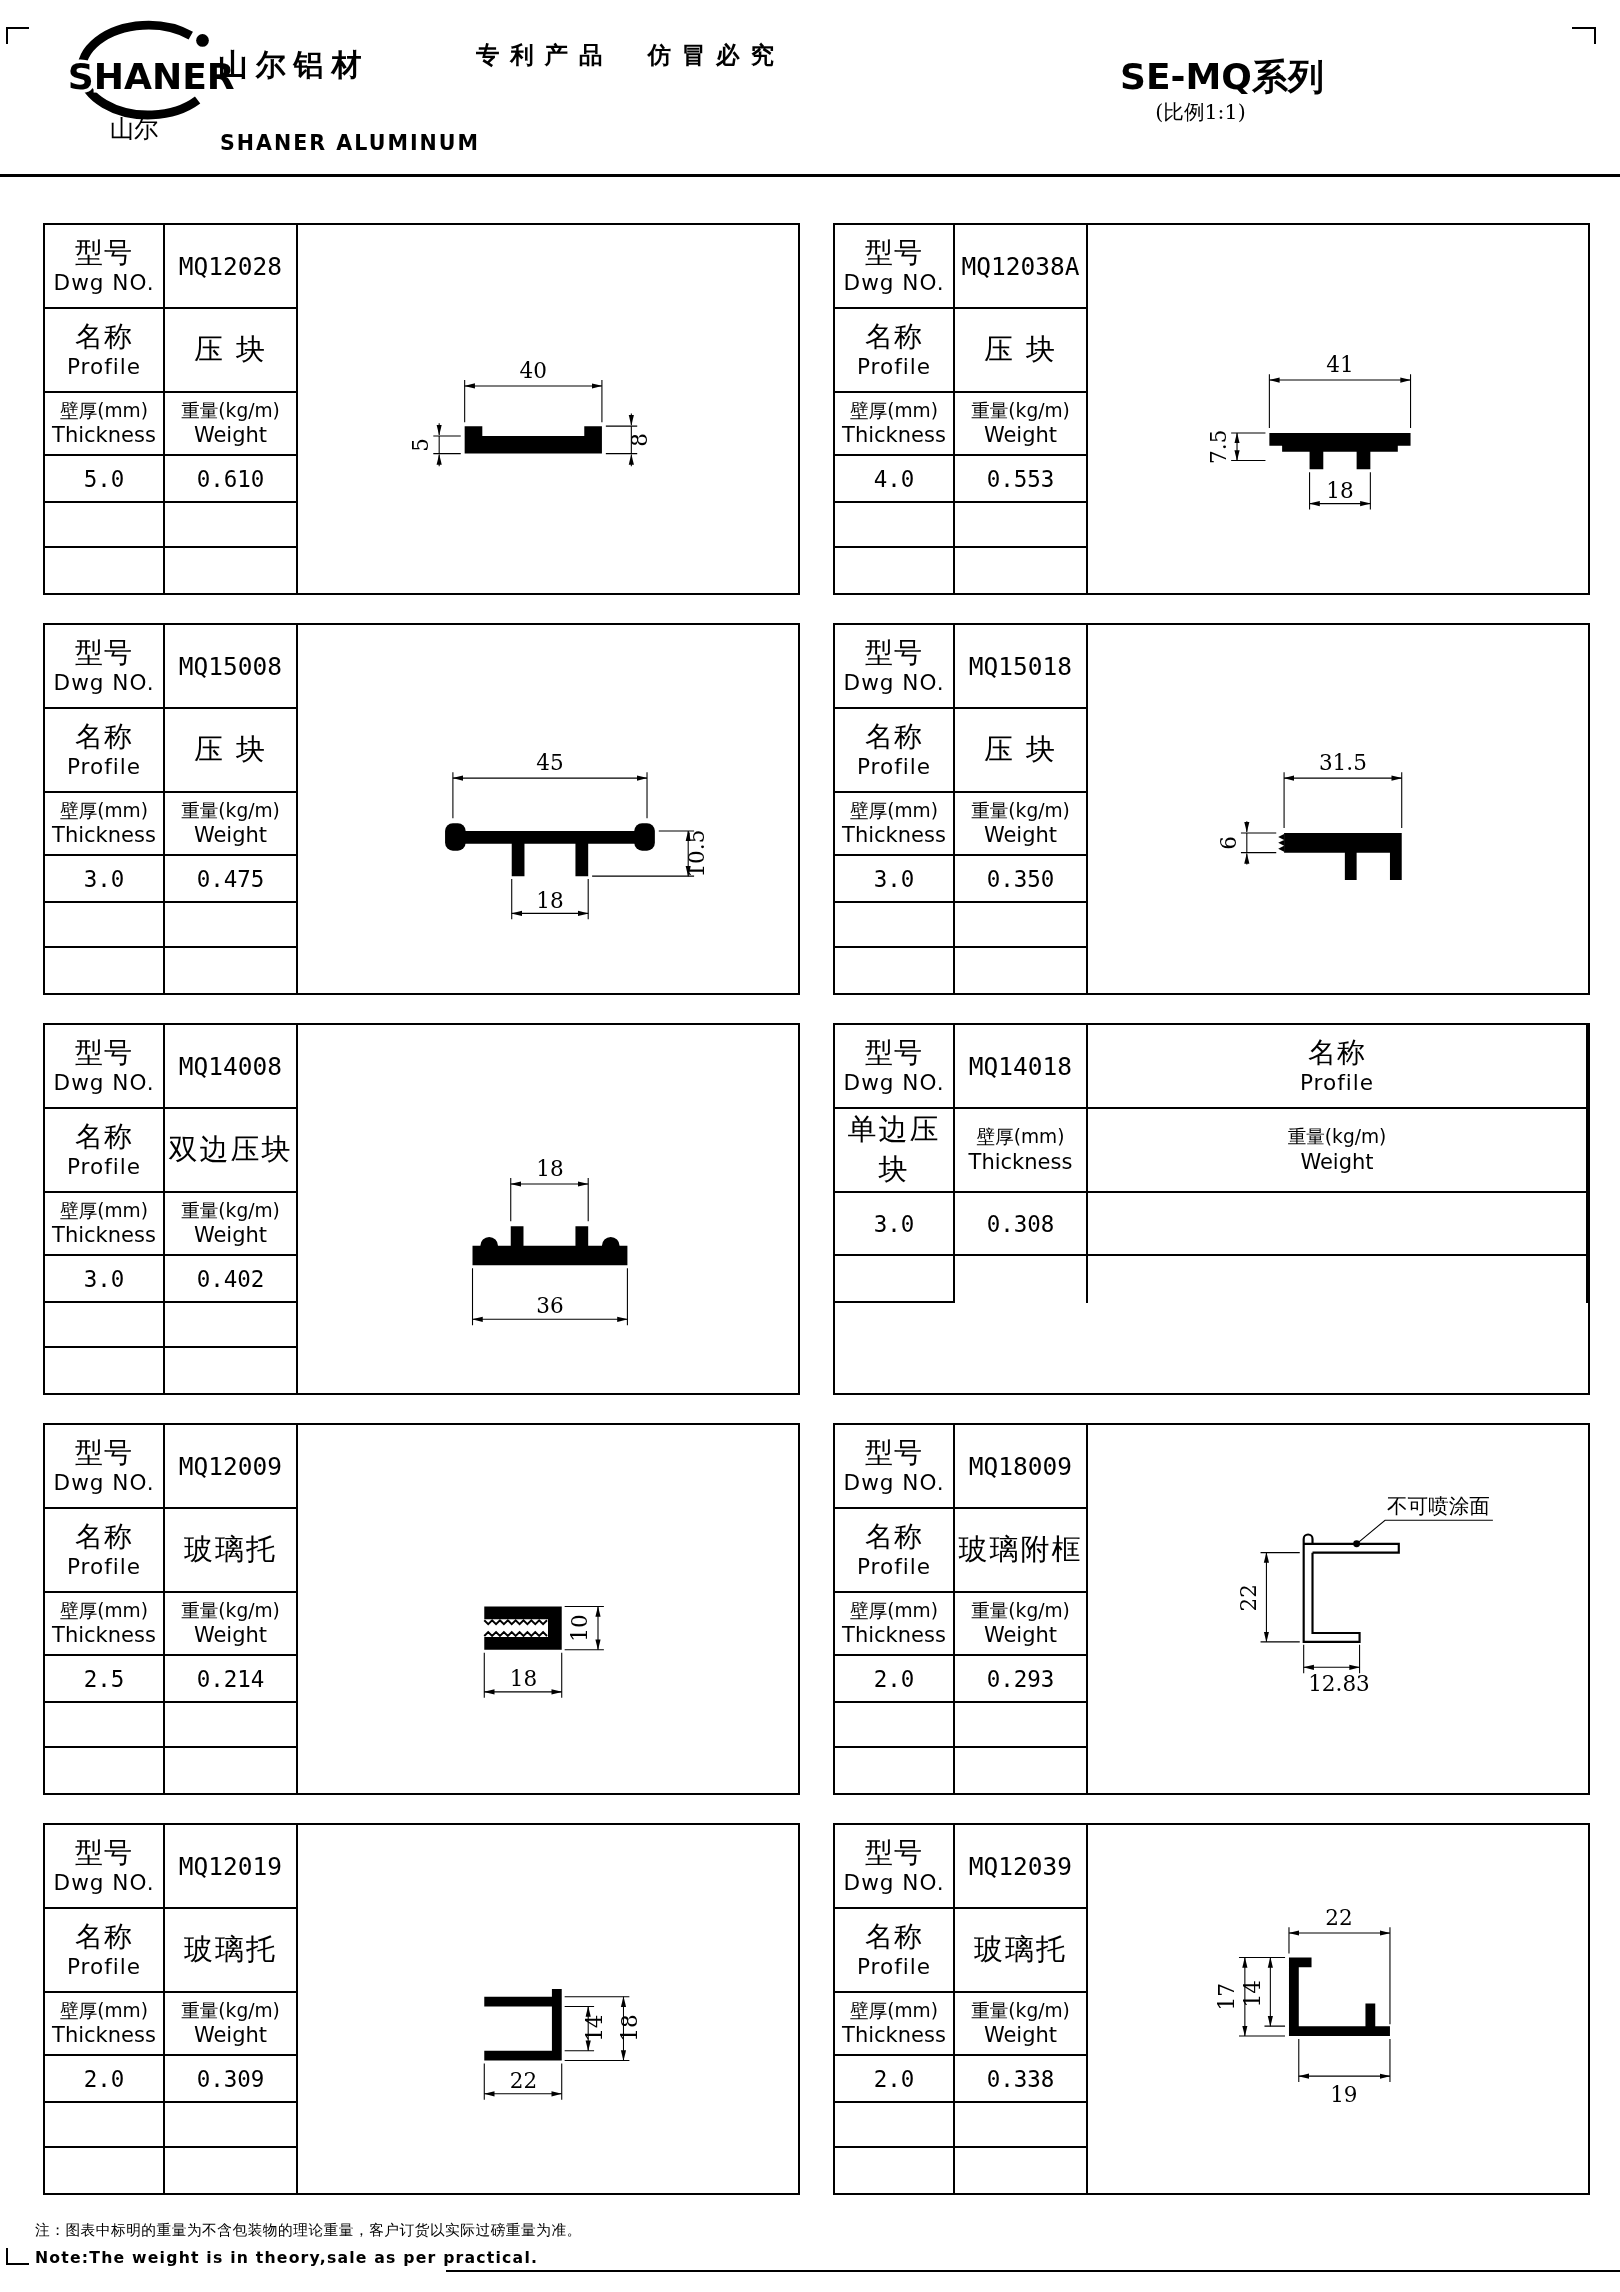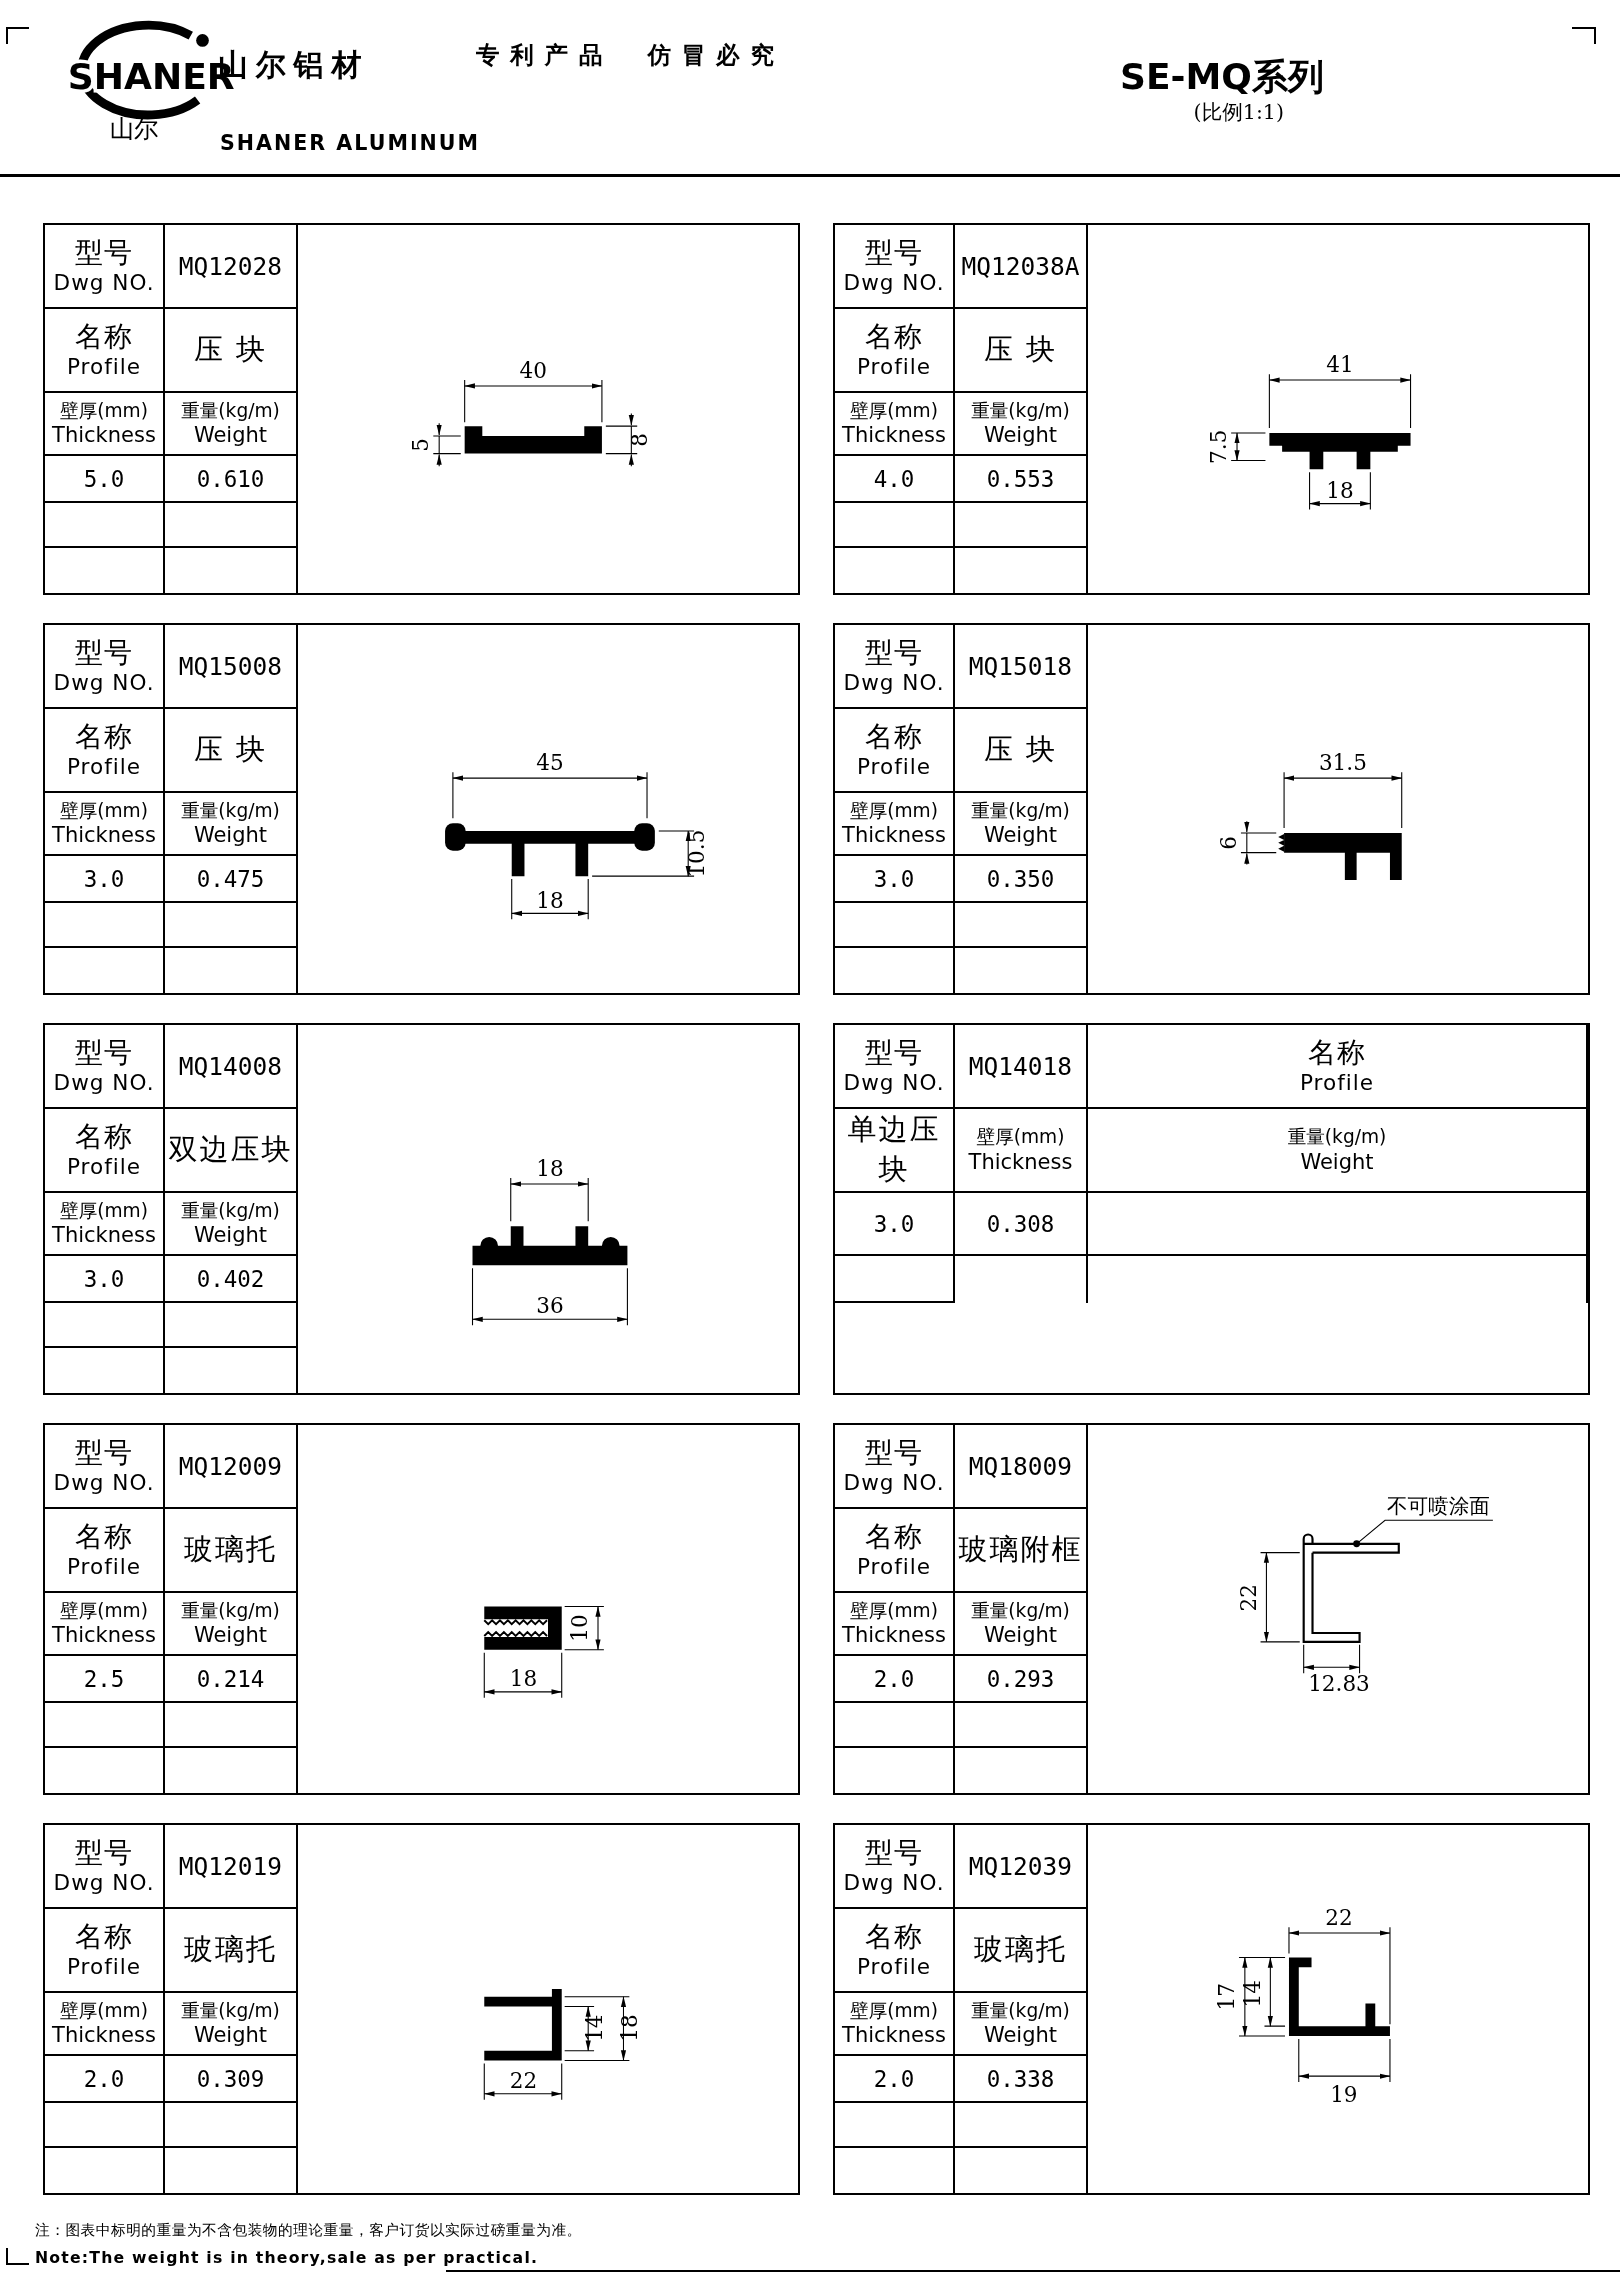--- a/index.html
+++ b/index.html
@@ -14,21 +14,21 @@
   .botline{position:absolute;left:446px;top:2270px;width:1174px;height:2px;background:#000}
   
   .logo{position:absolute;left:41px;top:17.6px}
   .brand-cn{position:absolute;left:218px;top:45px;font-size:30px;font-weight:bold;letter-spacing:7.8px;white-space:nowrap}
   .brand-en{position:absolute;left:220px;top:131px;font-size:20.6px;font-weight:bold;letter-spacing:2px;white-space:nowrap}
   .patent{position:absolute;left:476px;top:39px;font-size:23.5px;letter-spacing:10.8px;font-weight:bold;
           font-family:Liberation Mono, monospace;white-space:nowrap}
   .doc-title{position:absolute;left:439px;top:69px;font-size:41px;font-weight:bold;letter-spacing:1px;
           font-family:"DejaVu Serif",serif;white-space:nowrap}
   .series{position:absolute;left:1120px;top:53px;font-size:36px;font-weight:bold;white-space:nowrap}
-  .scale-note{position:absolute;left:1117px;top:98px;width:167px;text-align:right;font-size:20.6px;
+  .scale-note{position:absolute;left:1117px;top:98px;width:167px;text-align:center;font-size:20.6px;
           font-family:"DejaVu Serif",serif;white-space:nowrap}
   
   .ptable{position:absolute;width:757px;height:372px;border:2.5px solid #000;box-sizing:border-box;background:#fff}
   .tg{display:grid;width:100%;height:100%;grid-template-columns:120px 133px 1fr;
       grid-template-rows:84px 84px 63px 47px 45px 1fr}
   .c{border-right:2px solid #000;border-bottom:2px solid #000;box-sizing:border-box;
      display:flex;flex-direction:column;align-items:center;justify-content:center;text-align:center;gap:2px;overflow:hidden}
   .c.nb{border-bottom:none}
   .c.draw{grid-area:1/3/7/4;border:none;display:block}
   .cnL{font-size:28px;line-height:1.1;letter-spacing:1px}

